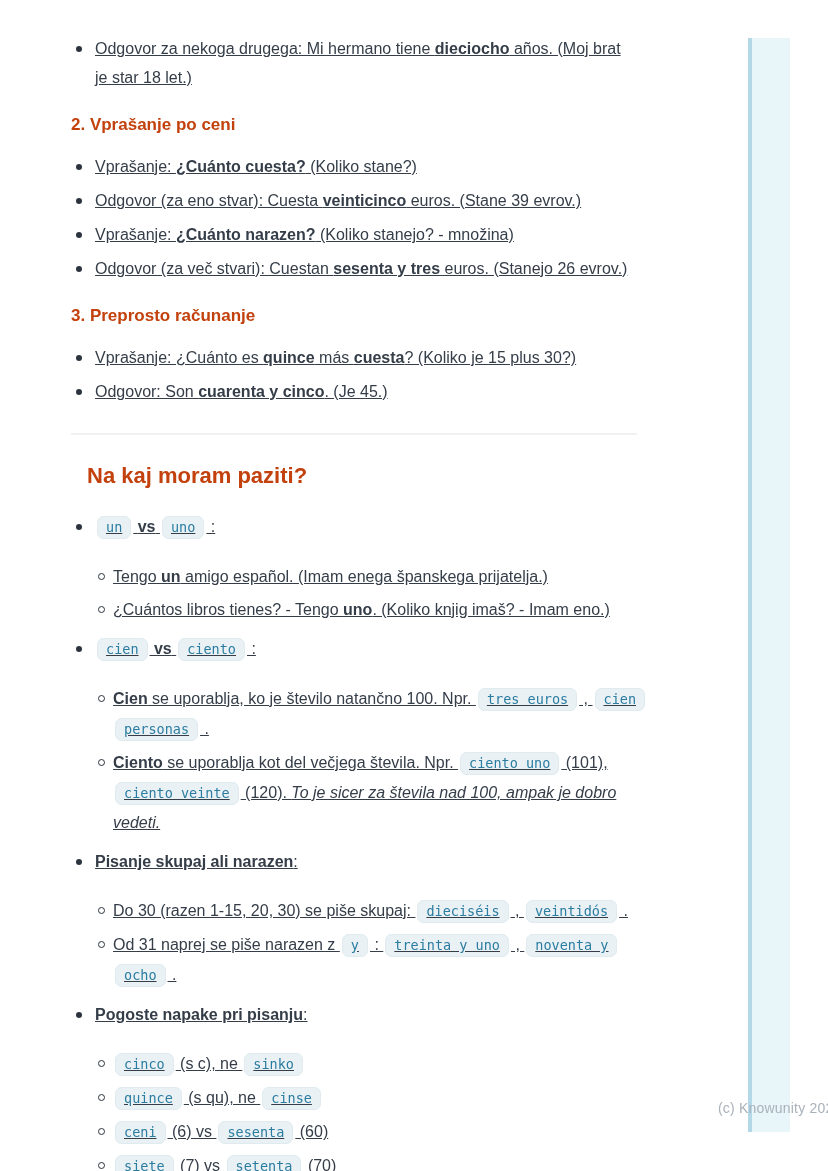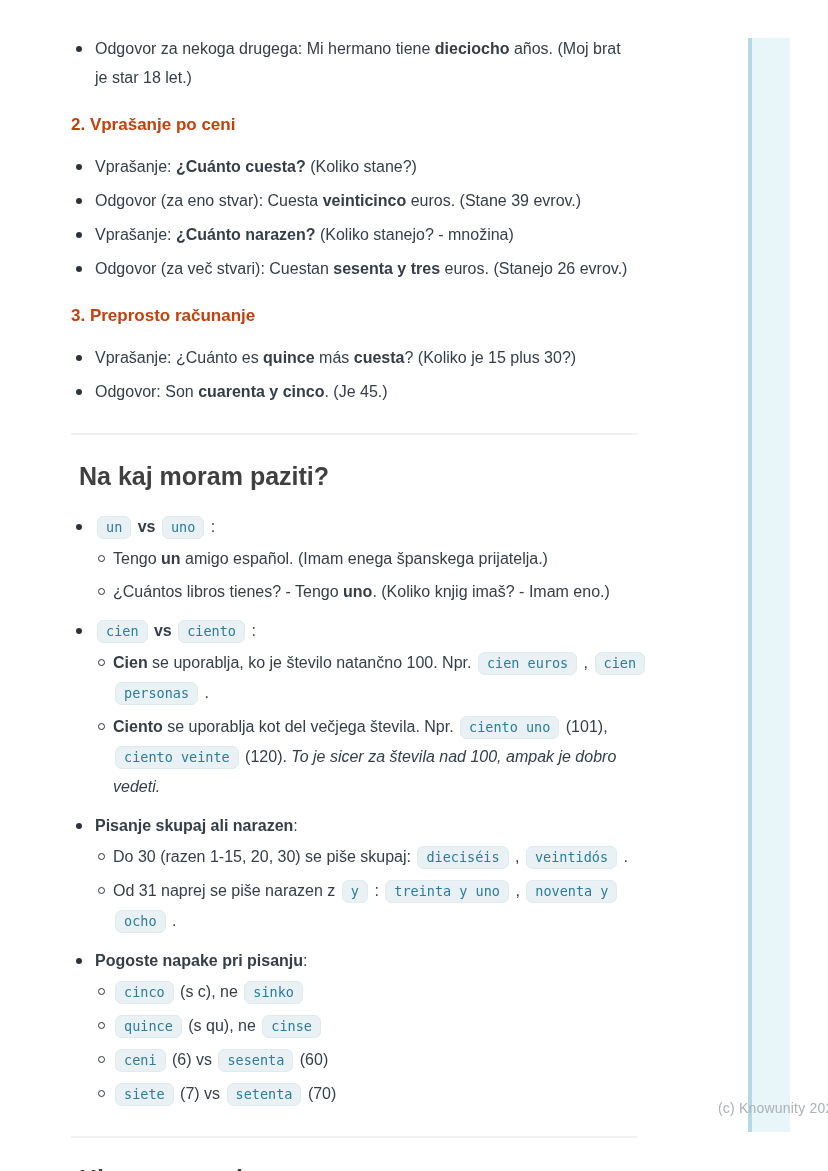--- a/index.html
+++ b/index.html
@@ -11,34 +11,34 @@
   }
   .content{
     position:absolute;left:71px;top:34px;width:566px;
     font-size:16px;line-height:29px;
   }
   .h3{
     font-size:17px;font-weight:700;line-height:24px;
     margin:21px 0 15px;color:#c2410c;
   }
   .h2{
-    font-size:25px;font-weight:700;line-height:32px;
-    color:#404040;margin:25px 8px 20px;
+    font-size:22px;font-weight:700;line-height:32px;
+    color:#c2410c;margin:25px 16px 20px;
   }
   hr.divider{
     border:none;border-top:2px solid #f0f1f2;
     margin:27px 0 4px;
   }
   ul.blist{list-style:none;margin:0 0 4px;padding:0;}
-  ul.lvl1 > li{position:relative;padding-left:24px;margin-bottom:5px;}
+  ul.lvl1 > li{position:relative;padding-left:24px;margin-bottom:5px;text-decoration:underline;}
   ul.lvl1 > li::before{
     content:"";position:absolute;left:5px;top:12px;
     width:6px;height:6px;border-radius:50%;background:#2b333e;
   }
-  ul.lvl2{margin:2px 0 10px;}
+  ul.lvl2{margin:20px 0 10px;}
   ul.lvl2 > li{position:relative;padding-left:18px;margin-bottom:4px;}
   ul.lvl2 > li::before{
     content:"";position:absolute;left:3px;top:11px;
     width:5px;height:5px;border-radius:50%;
     background:#fff;border:1.6px solid #2b333e;
   }
   .seg-b{font-weight:700;}
   .seg-i{font-style:italic;}
   .seg-c{
     font-family:"DejaVu Sans Mono","Liberation Mono",monospace;
@@ -102,21 +102,21 @@
             </li>
             <li>
               <div class="li-text"><span class="seg-t">¿Cuántos libros tienes? - Tengo </span><span class="seg-b">uno</span><span class="seg-t">. (Koliko knjig imaš? - Imam eno.)</span></div>
             </li>
           </ul>
         </li>
         <li>
           <div class="li-text"><span class="seg-c">cien</span><span class="seg-t"> </span><span class="seg-b">vs</span><span class="seg-t"> </span><span class="seg-c">ciento</span><span class="seg-t"> :</span></div>
           <ul class="blist lvl2">
             <li>
-              <div class="li-text"><span class="seg-b">Cien</span><span class="seg-t"> se uporablja, ko je število natančno 100. Npr. </span><span class="seg-c">cien euros</span><span class="seg-t"> , </span><span class="seg-c">cien personas</span><span class="seg-t"> .</span></div>
+              <div class="li-text"><span class="seg-b">Cien</span><span class="seg-t"> se uporablja, ko je število natančno 100. Npr. </span><span class="seg-c">tres euros</span><span class="seg-t"> , </span><span class="seg-c">cien personas</span><span class="seg-t"> .</span></div>
             </li>
             <li>
               <div class="li-text"><span class="seg-b">Ciento</span><span class="seg-t"> se uporablja kot del večjega števila. Npr. </span><span class="seg-c">ciento uno</span><span class="seg-t"> (101), </span><span class="seg-c">ciento veinte</span><span class="seg-t"> (120). </span><span class="seg-i">To je sicer za števila nad 100, ampak je dobro vedeti.</span></div>
             </li>
           </ul>
         </li>
         <li>
           <div class="li-text"><span class="seg-b">Pisanje skupaj ali narazen</span><span class="seg-t">:</span></div>
           <ul class="blist lvl2">
             <li>

